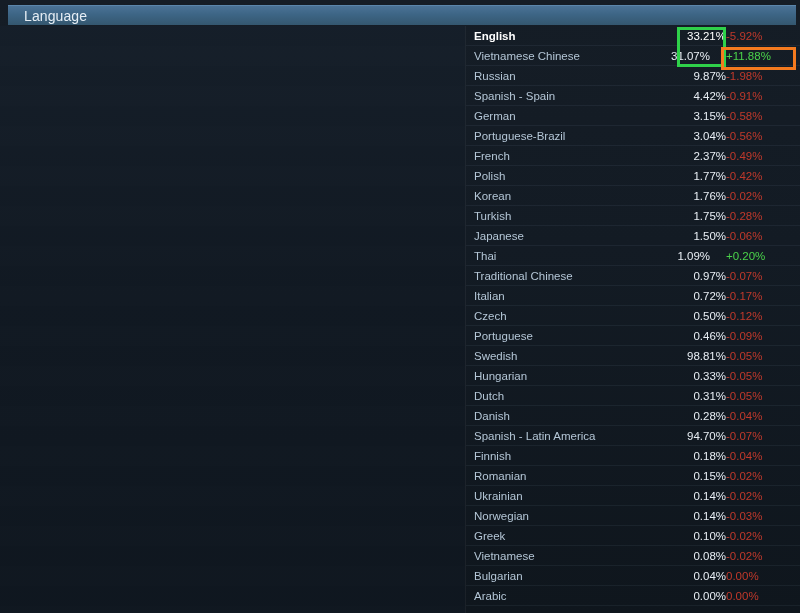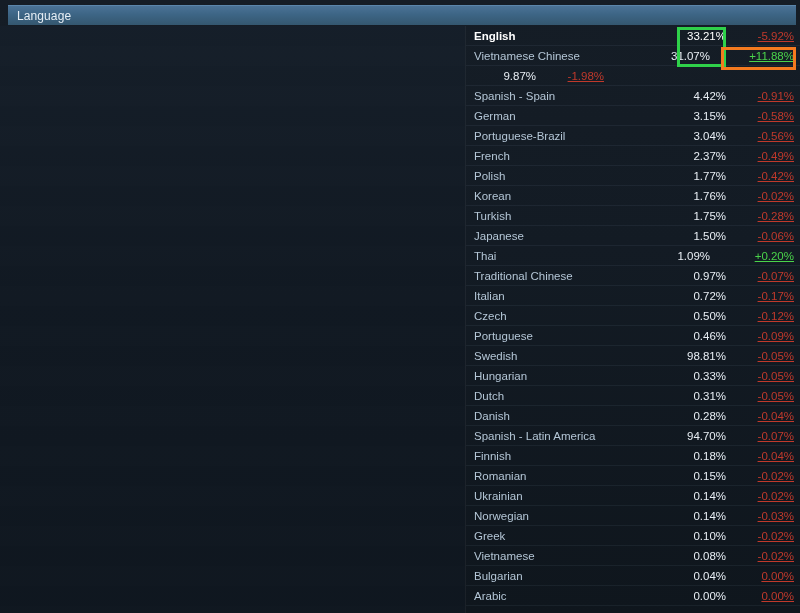--- a/index.html
+++ b/index.html
@@ -29,23 +29,23 @@
     top: 5px;
     width: 788px;
     height: 20px;
     background: linear-gradient(180deg, #4a7296 0%, #3d6585 45%, #34576f 100%);
     border-top: 1px solid #5b86ab;
     box-sizing: border-box;
     display: flex;
     align-items: center;
   }
   #header-bar .title {
-    font-size: 12px;
+    font-size: 14px;
     color: #e6eef5;
-    padding-left: 9px;
+    padding-left: 16px;
     letter-spacing: 0.1px;
     white-space: nowrap;
   }
 
   
   #plot-area {
     position: absolute;
     left: 0px;
     top: 26px;
     width: 465px;
@@ -102,25 +102,23 @@
     color: #e8eef4;
     white-space: nowrap;
   }
   .row.top .pct {
     color: #ffffff;
     font-weight: normal;
   }
   .row .chg {
     flex: 0 0 auto;
     width: 68px;
-    text-align: right;
     padding-right: 6px;
     font-size: 11.5px;
     white-space: nowrap;
-    text-decoration: underline;
   }
   .chg.neg { color: #c0392b; }
   .chg.pos { color: #4ad34a; margin-left: 16px; }
   .chg.zero { color: #c0392b; }
 
   
   .annot {
     position: absolute;
     box-sizing: border-box;
     pointer-events: none;
@@ -172,20 +170,21 @@
         <span class="name">English</span>
         <span class="pct">33.21%</span>
         <span class="chg neg">-5.92%</span>
       </div>
       <div class="row">
         <span class="name">Vietnamese Chinese</span>
         <span class="pct">31.07%</span>
         <span class="chg pos">+11.88%</span>
       </div>
       <div class="row">
+        <span class="name">Russian</span>
         <span class="pct">9.87%</span>
         <span class="chg neg">-1.98%</span>
       </div>
       <div class="row">
         <span class="name">Spanish - Spain</span>
         <span class="pct">4.42%</span>
         <span class="chg neg">-0.91%</span>
       </div>
       <div class="row">
         <span class="name">German</span>

